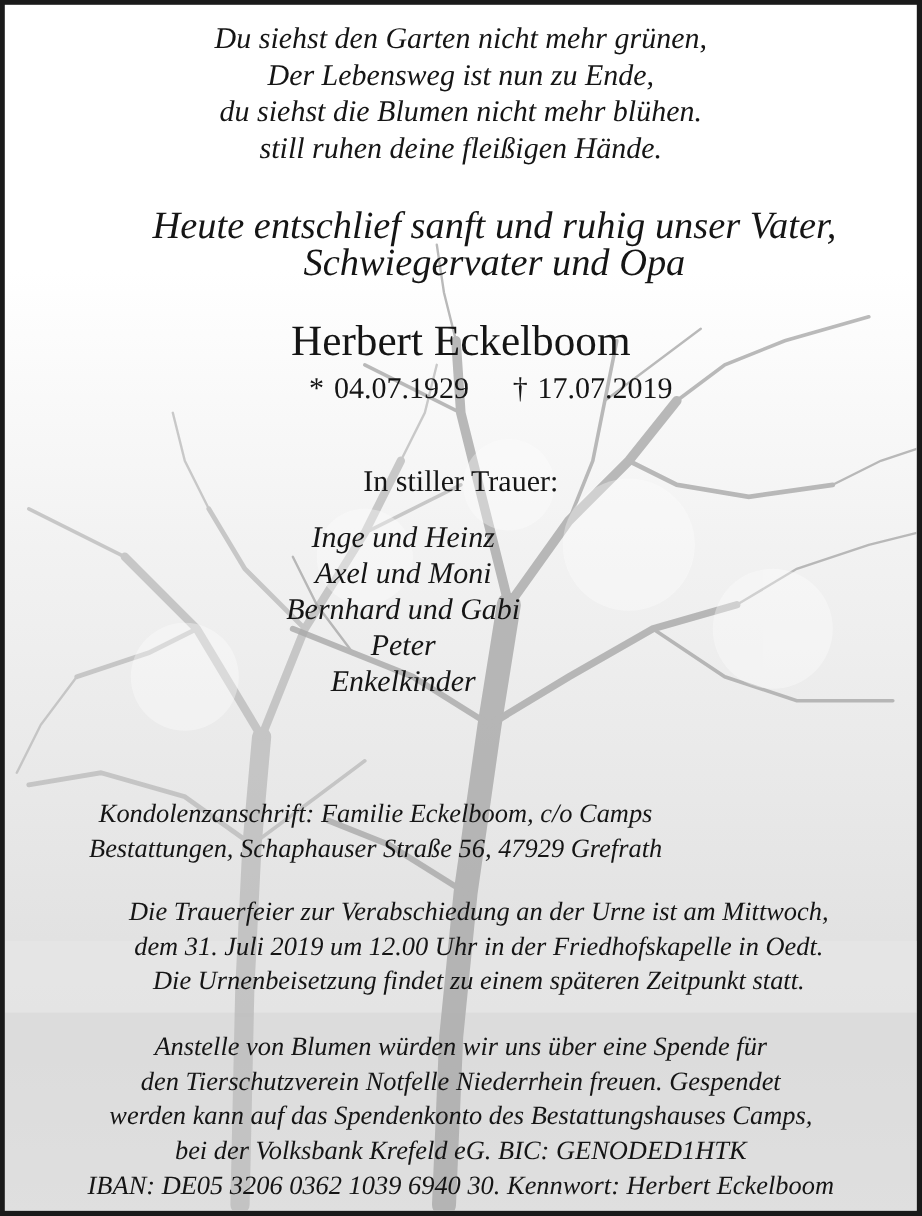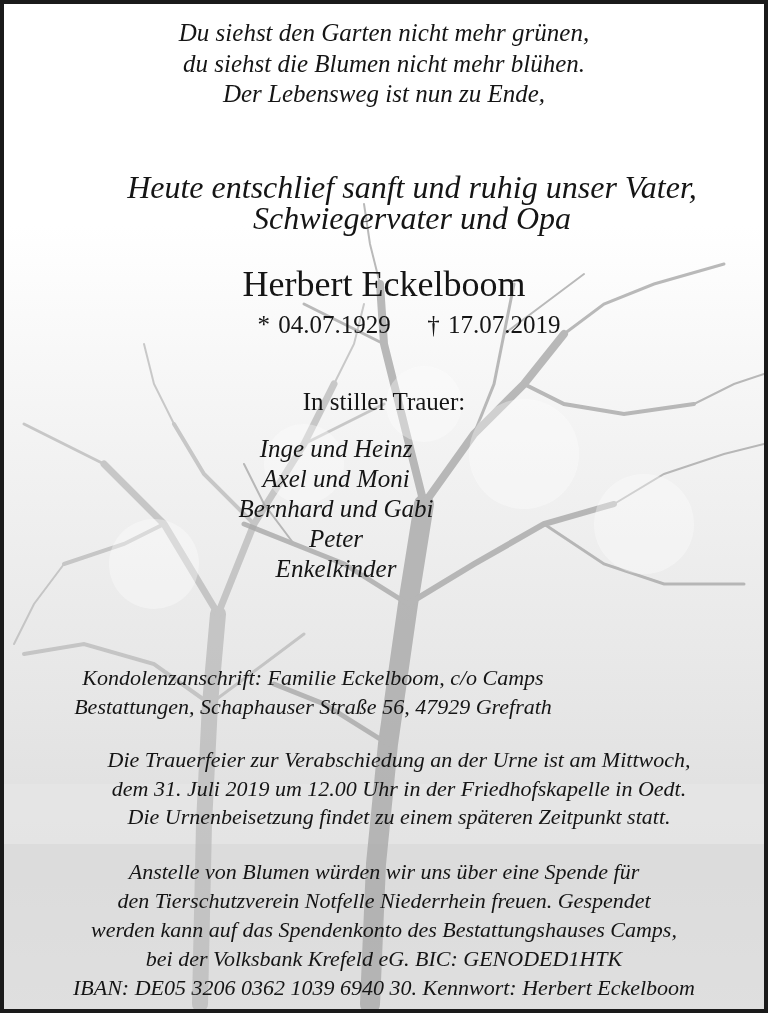--- a/index.html
+++ b/index.html
@@ -79,22 +79,23 @@
       <circle cx="150" cy="560" r="45"></circle>
       <circle cx="640" cy="520" r="50"></circle>
       <circle cx="420" cy="400" r="38"></circle>
     </g>
   </svg>
 
   <div class="content">
 
     <div class="poem">
       <span class="line">Du siehst den Garten nicht mehr grünen,</span>
+      <span class="line">Der Lebensweg ist nun zu Ende,</span>
       <span class="line">du siehst die Blumen nicht mehr blühen.</span>
-      <span class="line">Der Lebensweg ist nun zu Ende,</span>
+      <span class="line">still ruhen deine fleißigen Hände.</span>
     </div>
 
     <div class="intro">
       <span class="line">Heute entschlief sanft und ruhig unser Vater,</span>
       <span class="line">Schwiegervater und Opa</span>
     </div>
 
     <div class="name">Herbert Eckelboom</div>
 
     <div class="dates">

